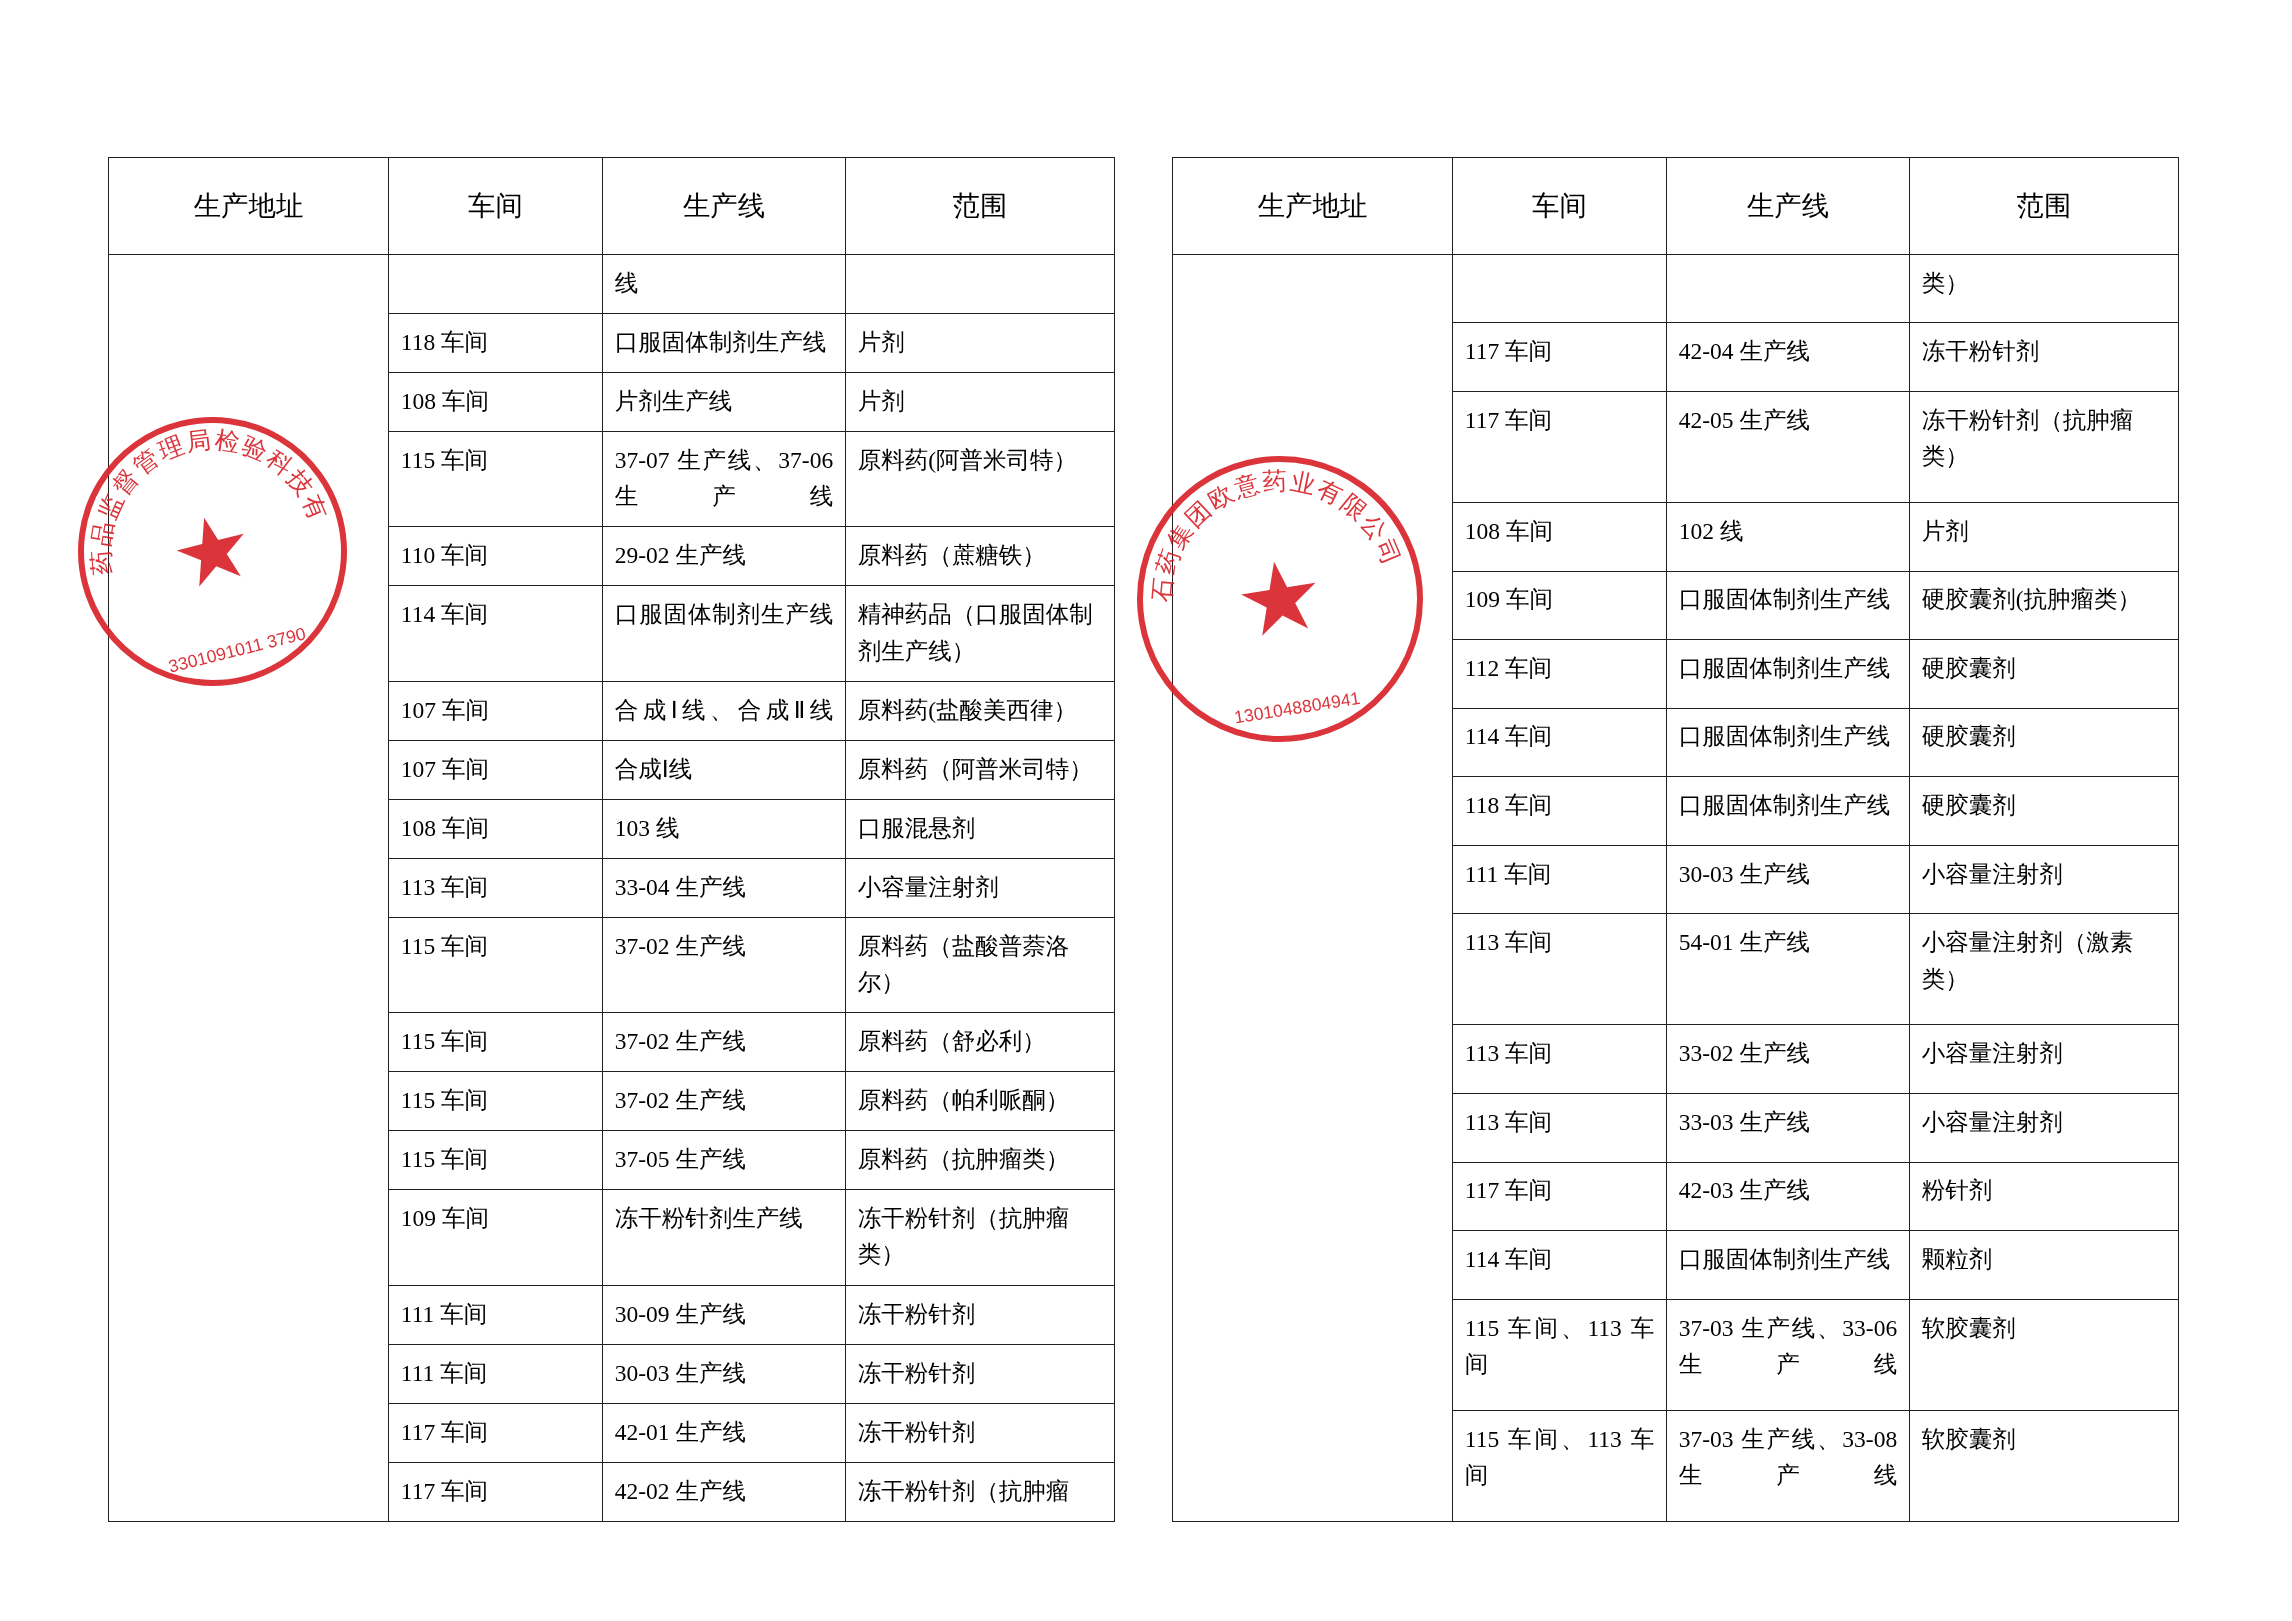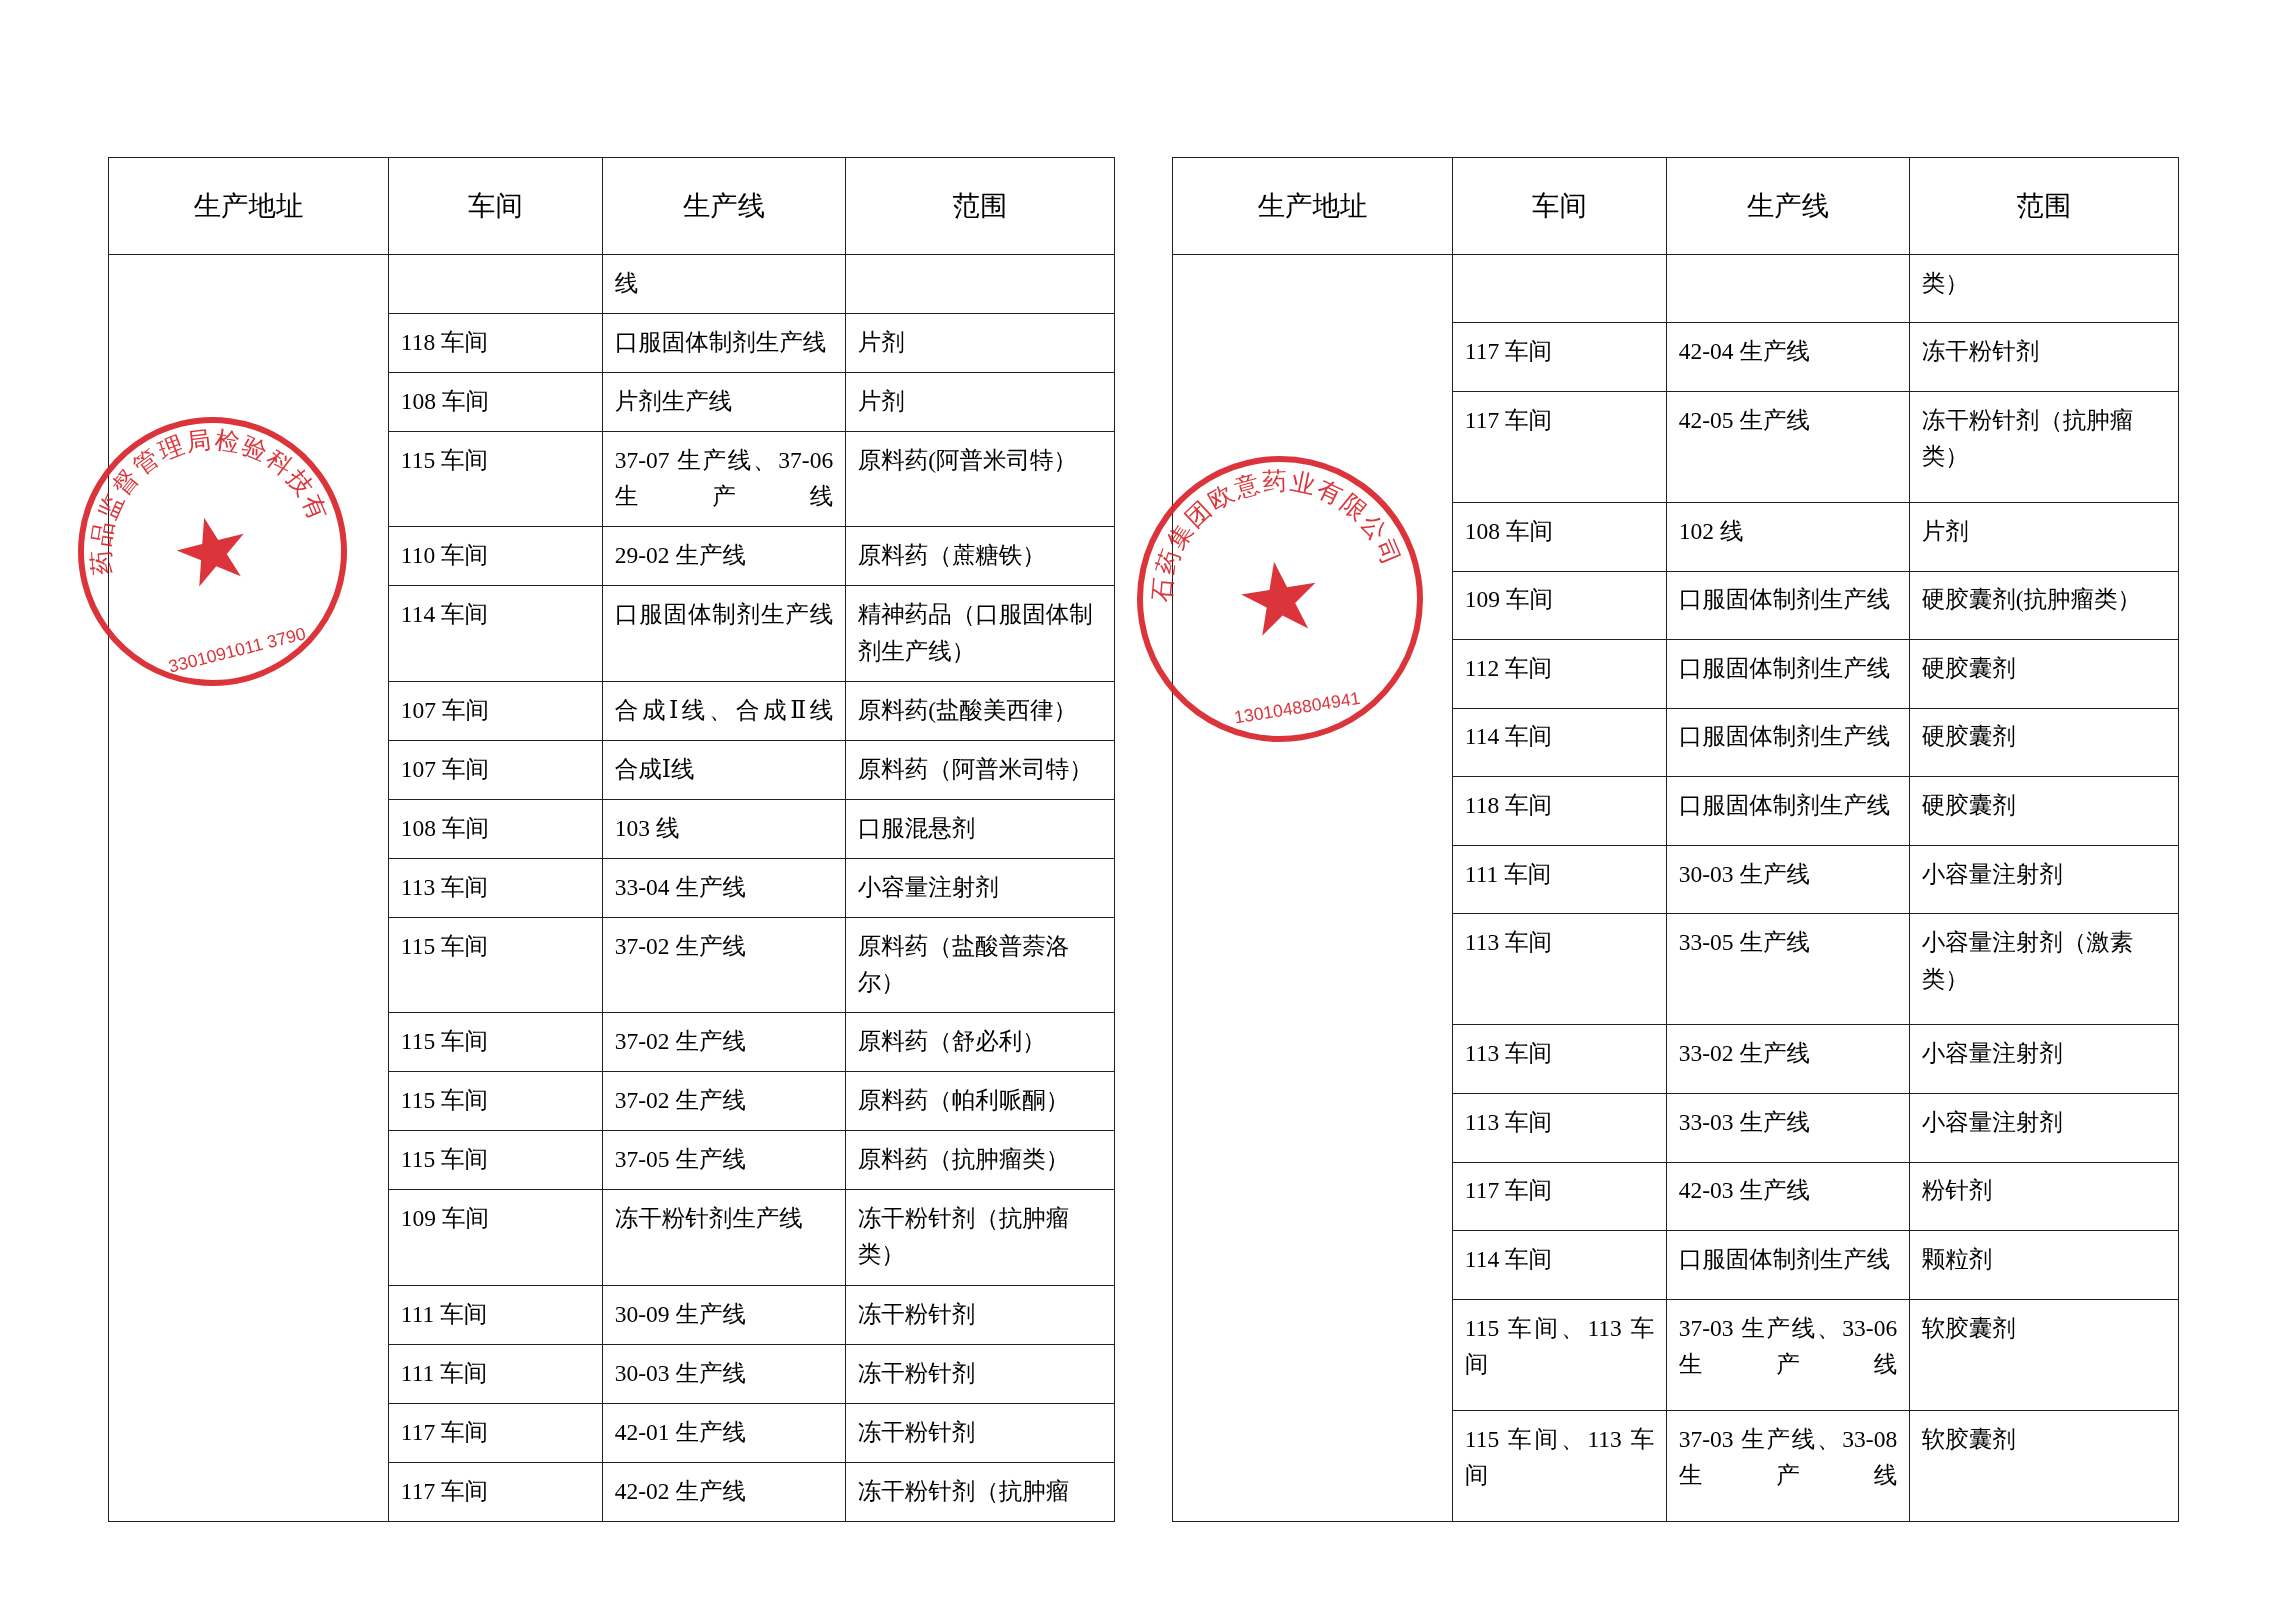--- a/index.html
+++ b/index.html
@@ -28,20 +28,21 @@
     width: 2068px;
     display: flex;
     flex-direction: row;
     gap: 57px;
   }
   table.doc-table {
     border-collapse: collapse;
     table-layout: fixed;
     width: 1006px;
     background: transparent;
+    font-family: Liberation Serif, serif;
   }
   table.doc-table td, table.doc-table th {
     border: 1px solid #231f20;
     padding: 9.8px 11.8px 11.8px 11.8px;
     vertical-align: top;
     font-size: 23.5px;
     line-height: 1.55;
     font-weight: normal;
     background: transparent;
   }
@@ -305,21 +306,21 @@
           <td>口服固体制剂生产线</td>
           <td>硬胶囊剂</td>
         </tr>
         <tr>
           <td>111 车间</td>
           <td>30-03 生产线</td>
           <td>小容量注射剂</td>
         </tr>
         <tr>
           <td>113 车间</td>
-          <td>33-05 生产线</td>
+          <td>54-01 生产线</td>
           <td>小容量注射剂（激素类）</td>
         </tr>
         <tr>
           <td>113 车间</td>
           <td>33-02 生产线</td>
           <td>小容量注射剂</td>
         </tr>
         <tr>
           <td>113 车间</td>
           <td>33-03 生产线</td>

